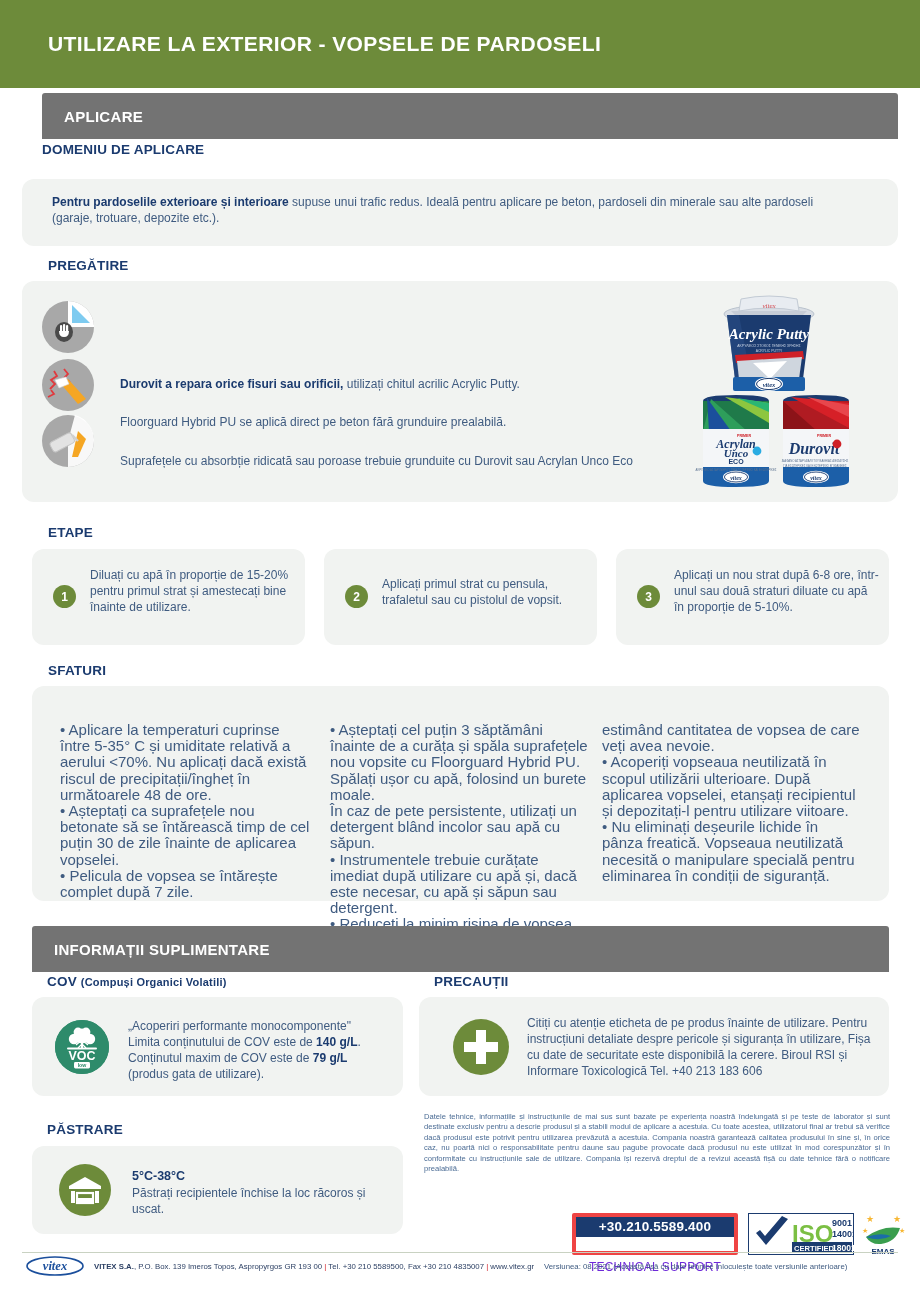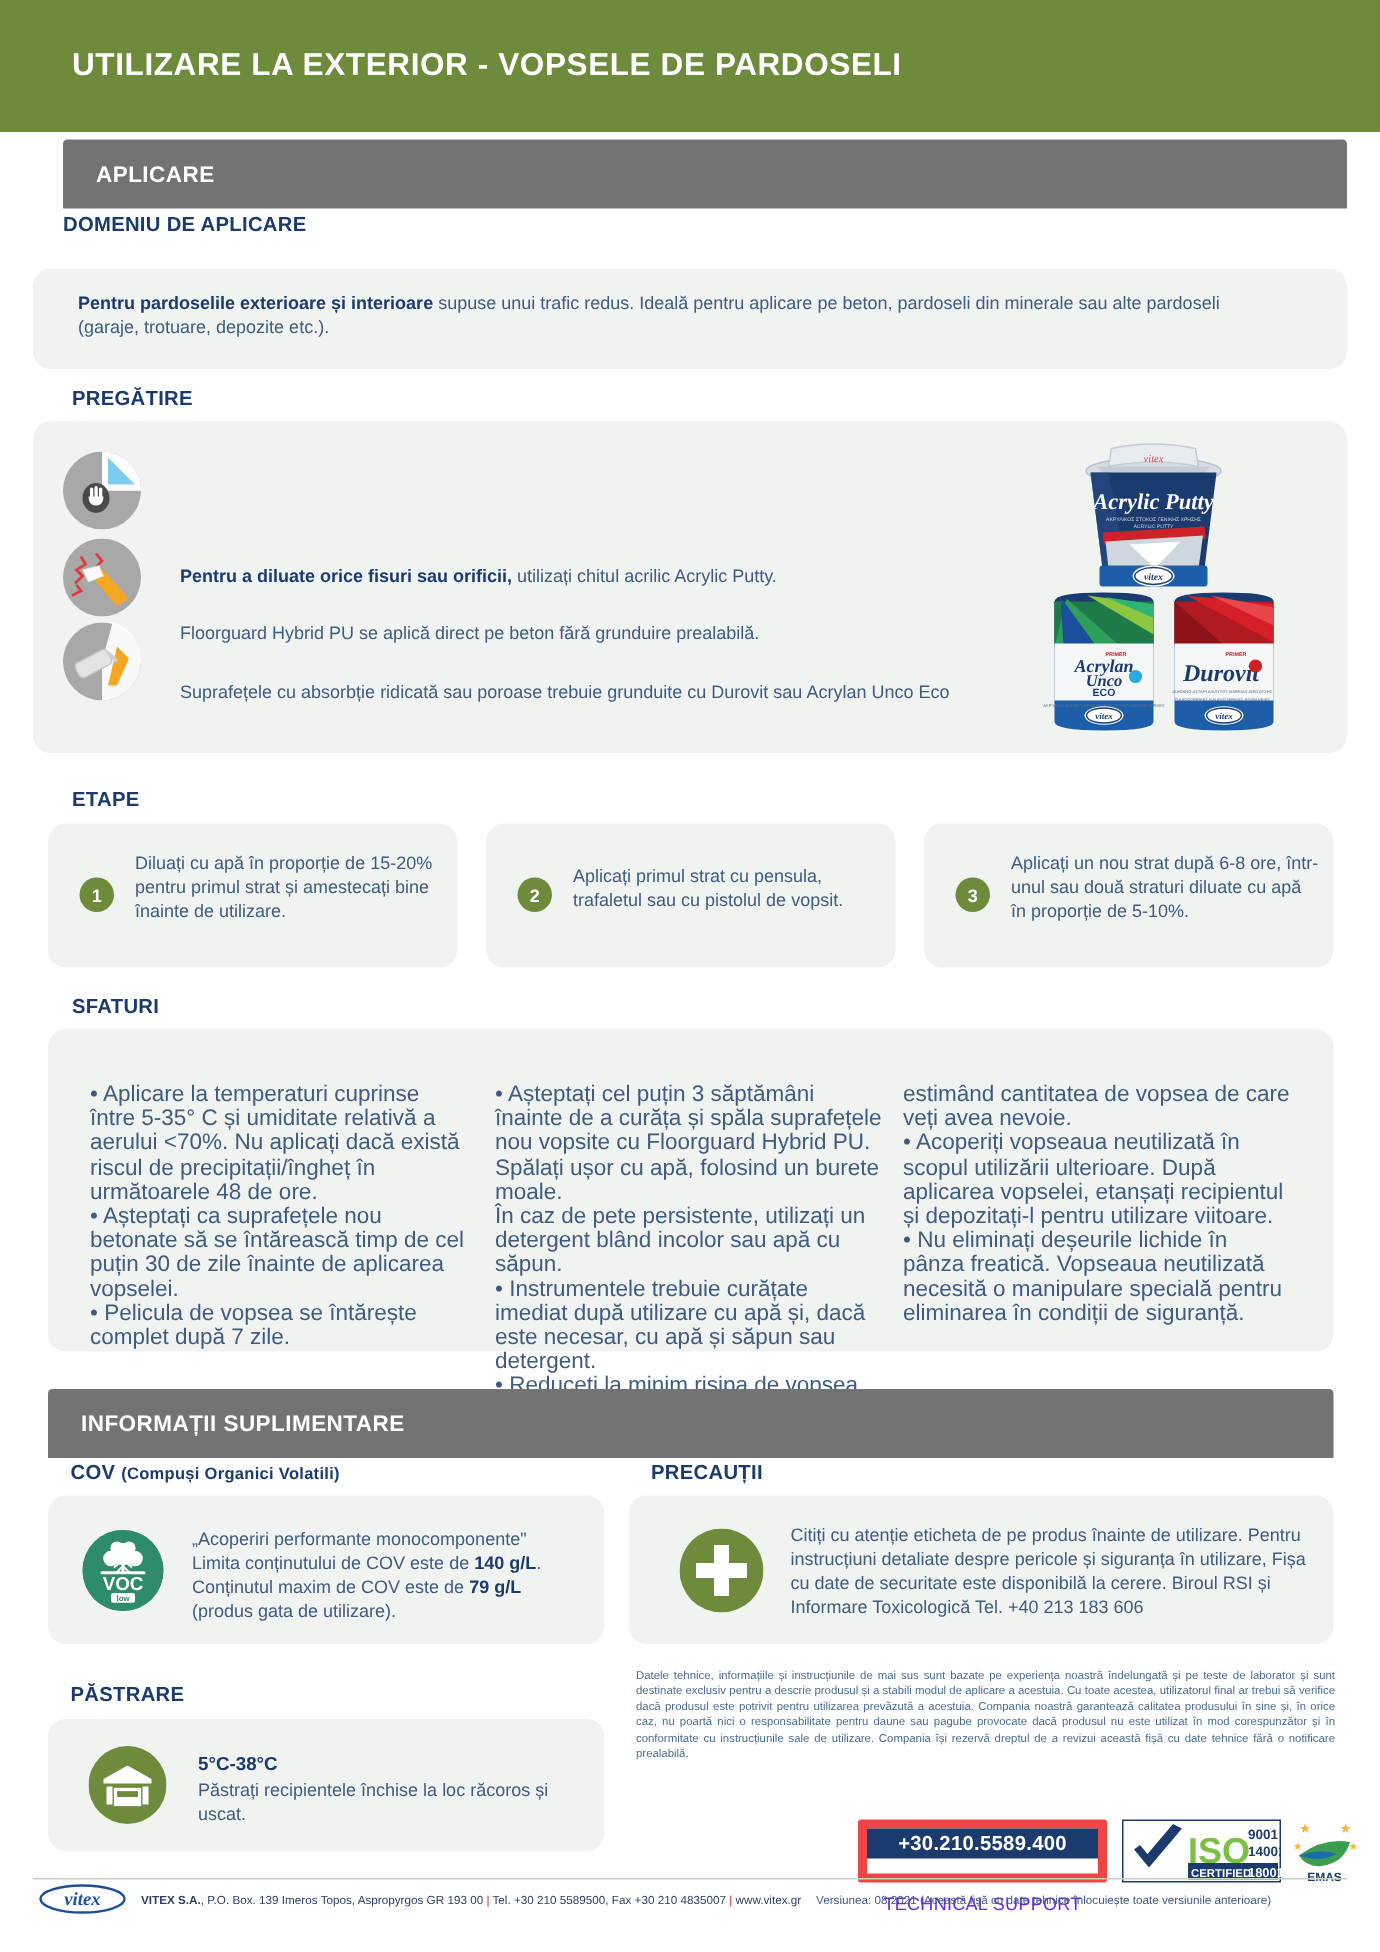--- a/index.html
+++ b/index.html
@@ -81,21 +81,21 @@
     background: #c9d2c2;
   }
   .footer-txt {
     position: absolute; font-size: 7.8px; color: #2b3f63;
   }
   .footer-txt .bold { font-weight: bold; }
   .sep { color: #cf2128; }
 
   
   .phone-badge {
-    position: absolute; border: 6px solid #ef4444; border-radius: 2px;
+    position: absolute; border: 4px solid #ef4444; border-radius: 2px;
     background: #fff; text-align: center;
   }
   .phone-badge .num {
     background: #1b3b6f; color: #fff; font-size: 13.5px; font-weight: bold;
     padding: 2px 10px 3px; letter-spacing: .2px;
   }
   .phone-badge .sup {
     color: #6d28d9; font-size: 12px; padding: 1px 0 2px; letter-spacing: .2px; margin-top: 22px;
   }
 </style>
@@ -146,21 +146,21 @@
       <svg viewBox="0 0 52 52" width="52" height="52">
         <circle cx="26" cy="26" r="26" fill="#a8a8a8"></circle>
         <path d="M8 30 L13 25 L9 21 L15 17 L12 12" stroke="#e03a3e" stroke-width="1.8" fill="none"></path>
         <path d="M22 10 L26 15 L22 19 L28 23" stroke="#e03a3e" stroke-width="1.8" fill="none"></path>
         <path d="M6 38 L12 35 L9 31" stroke="#e03a3e" stroke-width="1.8" fill="none"></path>
         <path d="M18 24 L26 20 L44 40 L36 45 Z" fill="#f5a623"></path>
         <path d="M13 21 L24 18 L27 25 L17 29 Z" fill="#ffffff" stroke="#d8d8d8" stroke-width=".6"></path>
       </svg>
     </div>
     <div class="body-txt" style="position:absolute; left:98px; top:95px; width:600px;">
-      <b>Pentru a diluate orice fisuri sau orificii,</b><span> utilizați chitul acrilic Acrylic Putty.</span>
+      <b>Durovit a repara orice fisuri sau orificii,</b><span> utilizați chitul acrilic Acrylic Putty.</span>
     </div>
 
     <div class="body-txt" style="position:absolute; left:98px; top:133px; width:600px;">Floorguard Hybrid PU se aplică direct pe beton fără grunduire prealabilă.</div>
 
     <div class="prep-icon" style="left:20px; top:134px;">
       <svg viewBox="0 0 52 52" width="52" height="52">
         <circle cx="26" cy="26" r="26" fill="#a8a8a8"></circle>
         <path d="M33 0 A26 26 0 0 1 52 26 A26 26 0 0 1 26 52 L26 26 Z" fill="#ffffff" opacity=".92"></path>
         <path d="M36 16 L44 24 L36 42 L30 42 Z" fill="#f5a623"></path>
         <rect x="8" y="22" width="24" height="11" rx="3" transform="rotate(-28 20 27)" fill="#e3e3e3" stroke="#c5c5c5" stroke-width="1"></rect>

